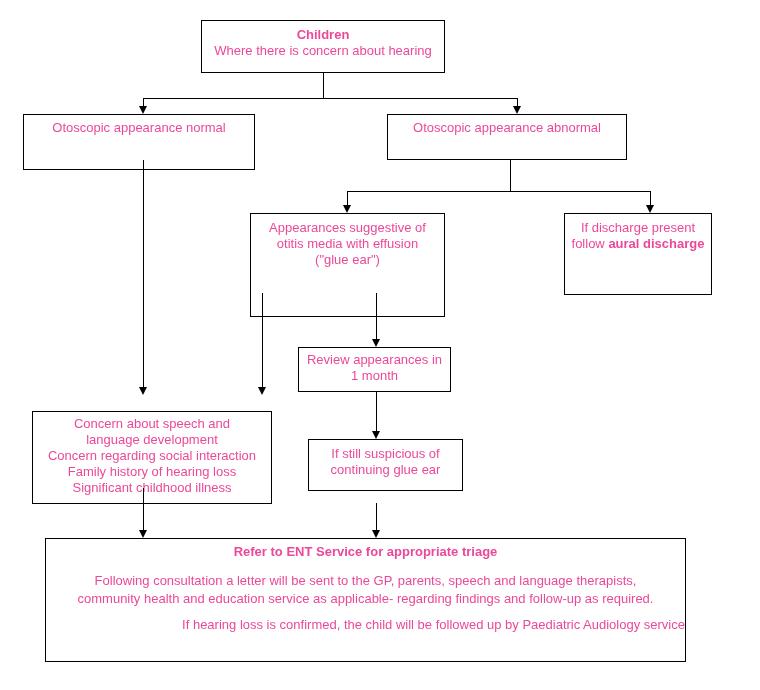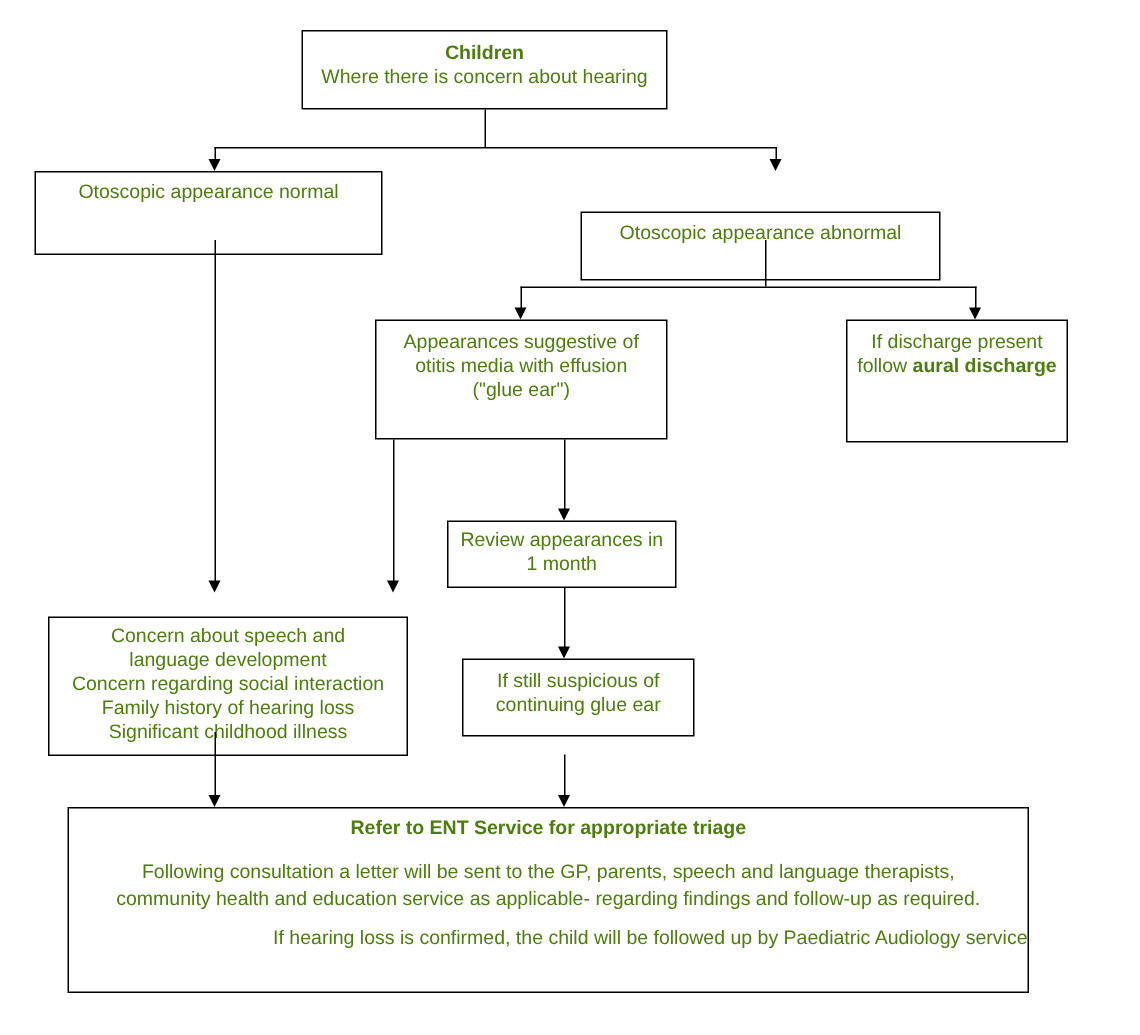--- a/index.html
+++ b/index.html
@@ -1,21 +1,21 @@
 <!DOCTYPE html>
 <html><head>
 <meta charset="utf-8">
 <style>
   html,body{margin:0;padding:0;background:#ffffff;}
   .canvas{
     position:relative;
     width:760px;height:690px;
     background:#ffffff;
     font-family:"Liberation Sans","DejaVu Sans",sans-serif;
-    color:#4d7c0f;
+    color:#ec4899;
   }
   .box{
     position:absolute;
     box-sizing:border-box;
     border:1px solid #000000;
     background:#ffffff;
     text-align:center;
     font-size:13px;
     line-height:16px;
   }
@@ -38,23 +38,23 @@
 
 <div class="canvas">
 
   <div class="box" style="left:201px;top:20px;width:244px;height:53px;padding-top:6px;">
     <div class="b">Children</div>
     <div class="txt">Where there is concern about hearing</div>
   </div>
 
   <div class="box txt" style="left:23px;top:114px;width:232px;height:56px;padding-top:5px;">Otoscopic appearance normal</div>
 
-  <div class="box txt" style="left:387px;top:114px;width:240px;height:46px;padding-top:5px;margin-top:27px;">Otoscopic appearance abnormal</div>
+  <div class="box txt" style="left:387px;top:114px;width:240px;height:46px;padding-top:5px;">Otoscopic appearance abnormal</div>
 
-  <div class="box txt" style="left:250px;top:213px;width:195px;height:80px;padding-top:6px;text-align:center;">Appearances suggestive of
+  <div class="box txt" style="left:250px;top:213px;width:195px;height:104px;padding-top:6px;text-align:center;">Appearances suggestive of
 otitis media with effusion
 ("glue ear")</div>
 
   <div class="box" style="left:564px;top:213px;width:148px;height:82px;padding-top:6px;">
     <div>If discharge present</div>
     <div><span>follow </span><span class="b">aural discharge</span></div>
   </div>
 
   <div class="box txt" style="left:298px;top:347px;width:153px;height:45px;padding-top:4px;">Review appearances in
 1 month</div>

